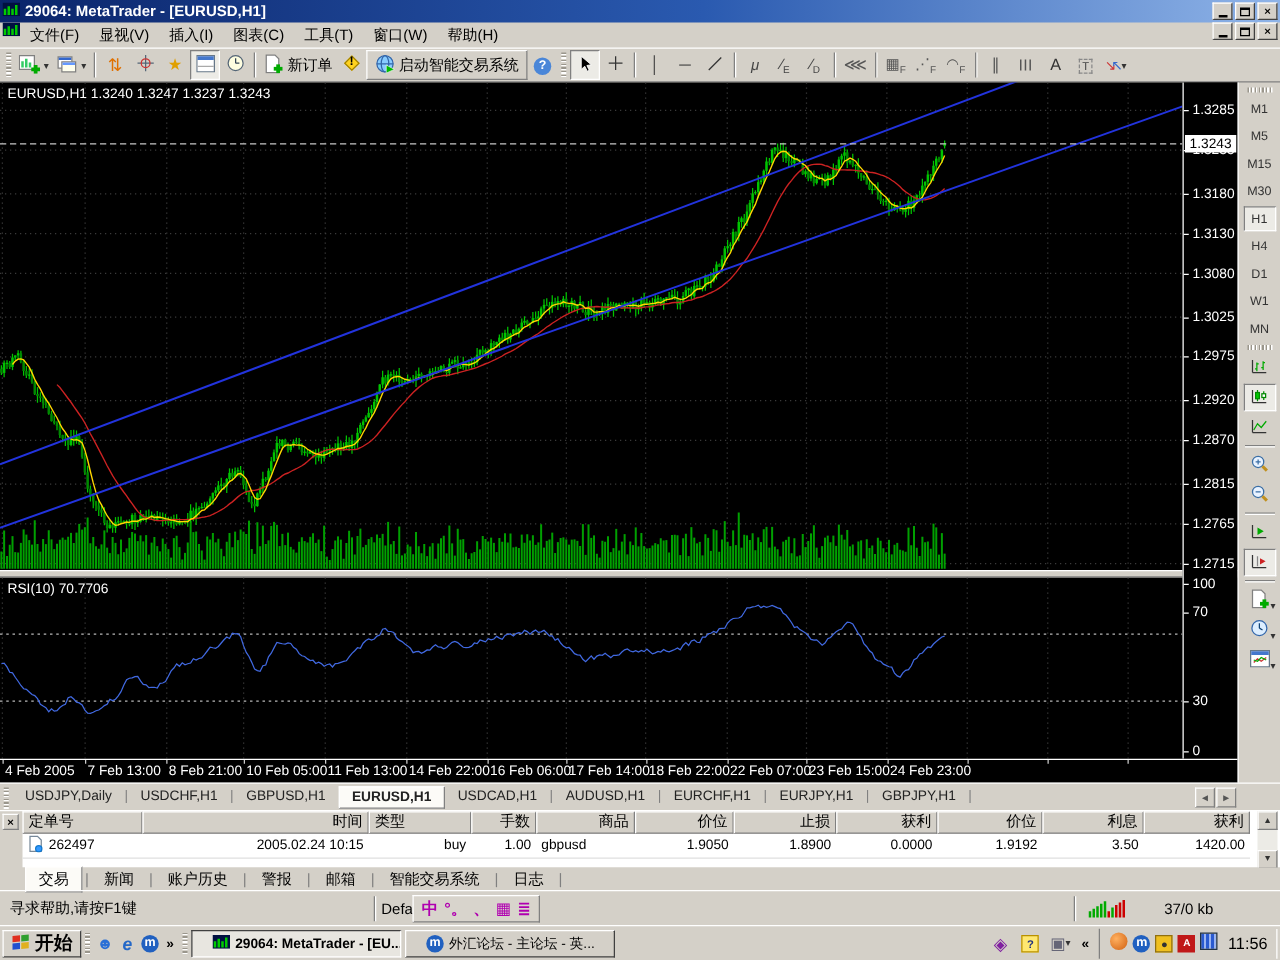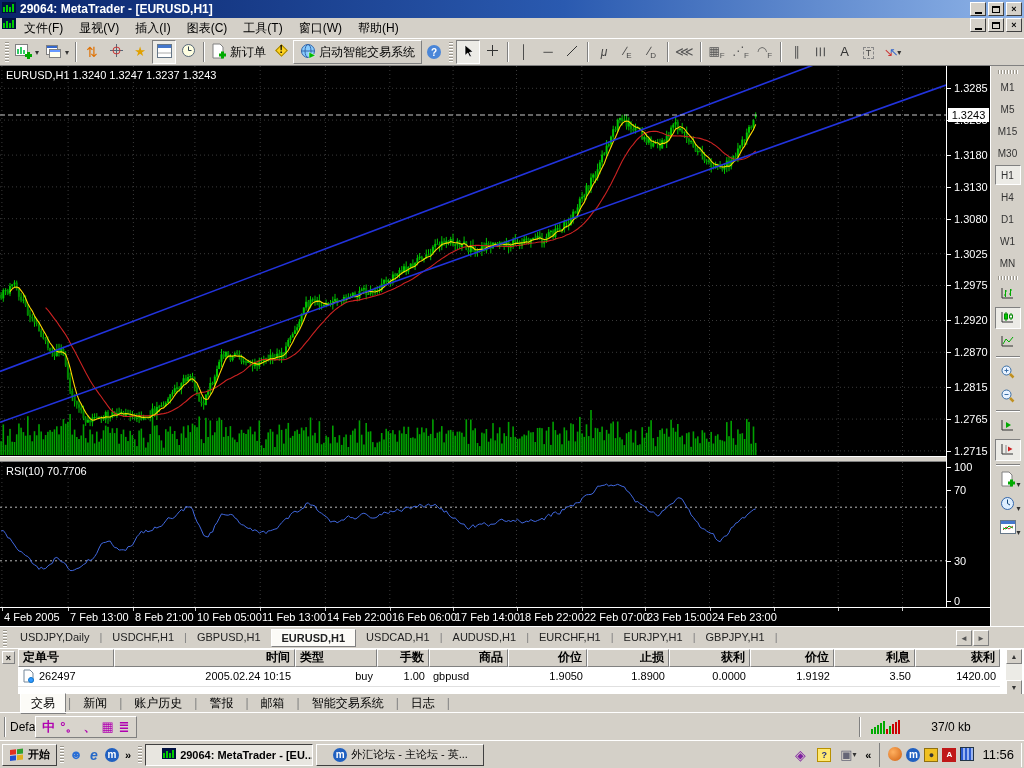--- a/index.html
+++ b/index.html
@@ -57,41 +57,41 @@
 
 #tabbar{position:absolute;left:0;top:626px;width:1024px;height:22px;border-top:1px solid #fff;display:flex;align-items:flex-start;padding-top:2px;}
 .ctab{padding:2px 10px;font-size:11px;color:#222;white-space:nowrap;}
 .ctab.active{background:#fcfbf7;border:1px solid;border-color:#fff #808080 #808080 #fff;font-weight:bold;}
 .ctsep{color:#808080;padding-top:2px;}
 .tab-arrow{position:absolute;top:3px;width:16px;height:16px;background:#d4d0c8;border:1px solid;border-color:#fff #808080 #808080 #fff;font-size:8px;color:#555;display:flex;align-items:center;justify-content:center;}
 
 #terminal{position:absolute;left:0;top:648px;width:1024px;height:46px;background:#fff;border-top:1px solid #fff;}
 #term-left{position:absolute;left:0;top:0;width:18px;height:46px;background:#d4d0c8;}
 #term-close{position:absolute;left:2px;top:2px;width:13px;height:13px;background:#d4d0c8;border:1px solid;border-color:#fff #808080 #808080 #fff;font-size:9px;font-weight:bold;display:flex;align-items:center;justify-content:center;}
-#term-head{position:absolute;left:18px;top:0;height:18px;display:flex;font-weight:bold;}
+#term-head{position:absolute;left:18px;top:0;height:18px;display:flex;}
 .hcell{height:18px;background:#d4d0c8;border:1px solid;border-color:#fff #808080 #808080 #fff;font-size:12px;line-height:15px;padding:0 4px;overflow:hidden;white-space:nowrap;}
 #term-row{position:absolute;left:18px;top:18px;height:20px;display:flex;border-bottom:1px solid #e0e0e0;}
 .rcell{height:20px;font-size:11px;line-height:19px;padding:0 4px;overflow:hidden;white-space:nowrap;}
 #term-scroll{position:absolute;right:2px;top:0;width:16px;height:46px;background:#ecebe6;}
 .scr{position:absolute;left:0;width:16px;height:15px;background:#d4d0c8;border:1px solid;border-color:#fff #808080 #808080 #fff;font-size:7px;color:#333;display:flex;align-items:center;justify-content:center;}
 
 #termtabs{position:absolute;left:0;top:694px;width:1024px;height:18px;background:#d4d0c8;display:flex;align-items:center;padding-left:20px;font-size:12px;}
 .termtab{padding:1px 10px;white-space:nowrap;}
 .termtab.active{background:#fcfbf7;border:1px solid;border-color:#fff #808080 #808080 #fff;}
 .ttsep{color:#808080;padding:0 2px;}
 
 #statusbar{position:absolute;left:0;top:712px;width:1024px;height:28px;border-top:1px solid #fff;display:flex;align-items:center;font-size:12px;}
 .sdiv{width:2px;height:20px;border-left:1px solid #808080;border-right:1px solid #fff;margin:0 4px;}
 #ime{display:flex;align-items:center;gap:5px;border:1px solid;border-color:#fff #808080 #808080 #fff;background:#d8d4cc;padding:1px 6px;height:22px;}
 #ime span{color:#b000b0;font-size:13px;font-weight:bold;line-height:1;}
 #sigbars{display:flex;align-items:flex-end;gap:1px;height:15px;margin:0 6px;}
 #sigbars i{width:2px;display:block;}
 
 #taskbar{position:absolute;left:0;top:740px;width:1024px;height:28px;background:#d4d0c8;border-top:1px solid #fff;display:flex;align-items:center;padding:0 2px;}
-#startbtn{height:22px;display:flex;align-items:center;gap:3px;background:#d4d0c8;border:1px solid;border-color:#fff #404040 #404040 #fff;padding:0 6px;font-weight:bold;font-size:11px;}
+#startbtn{height:22px;display:flex;align-items:center;gap:3px;background:#d4d0c8;border:1px solid;border-color:#fff #404040 #404040 #fff;padding:0 6px;font-weight:bold;font-size:15px;}
 .qlicon{width:18px;height:18px;display:flex;align-items:center;justify-content:center;font-size:12px;}
 .taskbtn{width:168px;height:22px;display:flex;align-items:center;gap:4px;background:#d4d0c8;border:1px solid;border-color:#fff #404040 #404040 #fff;padding:0 16px;font-size:11px;white-space:nowrap;overflow:hidden;margin-right:3px;}
 .taskbtn.active{border-color:#404040 #fff #fff #404040;background:#e8e6e0;font-weight:bold;}
 .circle-m{width:14px;height:14px;border-radius:50%;background:#2060c0;color:#fff;font-size:10px;font-weight:bold;display:inline-flex;align-items:center;justify-content:center;}
 .sq{width:14px;height:14px;display:inline-flex;align-items:center;justify-content:center;font-size:9px;font-weight:bold;}
 #tray{margin-left:4px;border-left:1px solid #808080;box-shadow:-1px 0 0 #fff inset;display:flex;align-items:center;gap:4px;padding:0 8px;height:24px;}
 #clock{font-size:13px;margin-left:4px;}
 .grid-line{stroke:#3a3a3a;stroke-dasharray:1 3;}
 </style>
 </head>
@@ -1593,20 +1593,21 @@
       <span class="ttsep">|</span>
       <span class="termtab">邮箱</span>
       <span class="ttsep">|</span>
       <span class="termtab">智能交易系统</span>
       <span class="ttsep">|</span>
       <span class="termtab">日志</span>
       <span class="ttsep">|</span>
     </div>
 
   <div id="statusbar">
+    <span style="padding-left:8px;width:295px;">寻求帮助,请按F1键</span>
     <span class="sdiv"></span>
     <span>Defa</span>
     <span id="ime">
         <span><span>中</span></span>
         <span><span>°。</span></span>
         <span><span>、</span></span>
         <span><span>▦</span></span>
         <span><span>≣</span></span>
       </span>
     <span style="flex:1;"></span>

